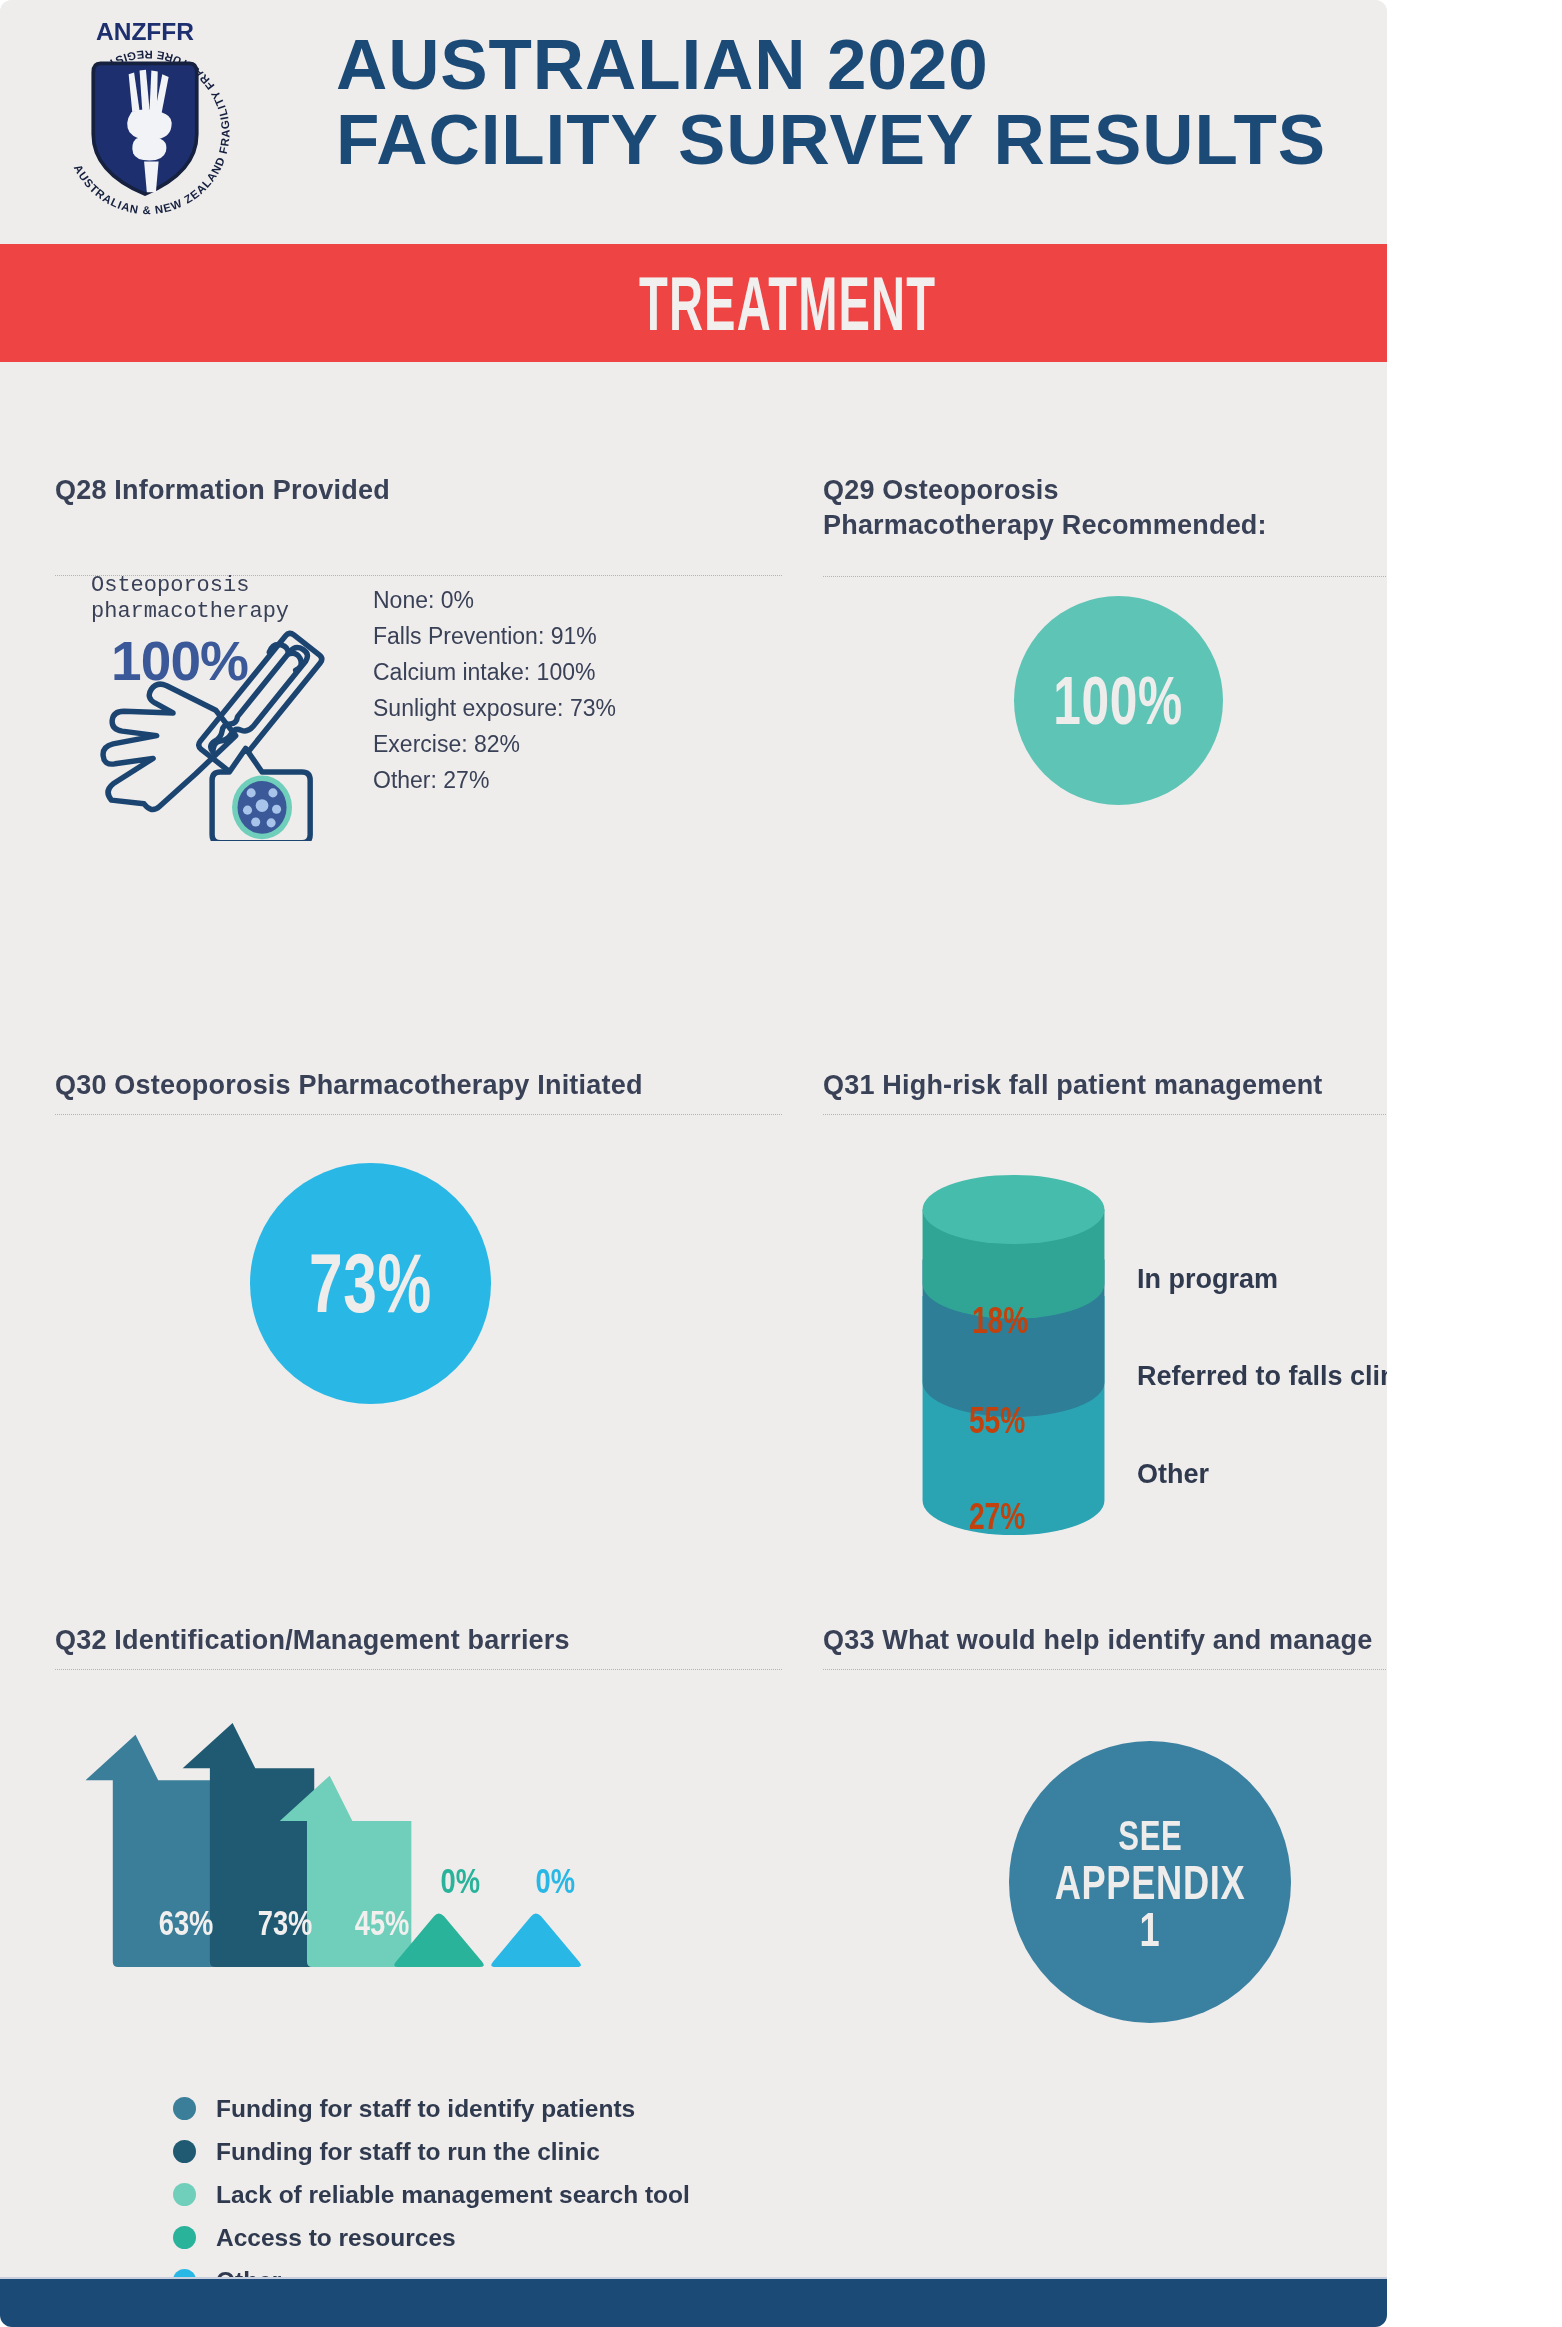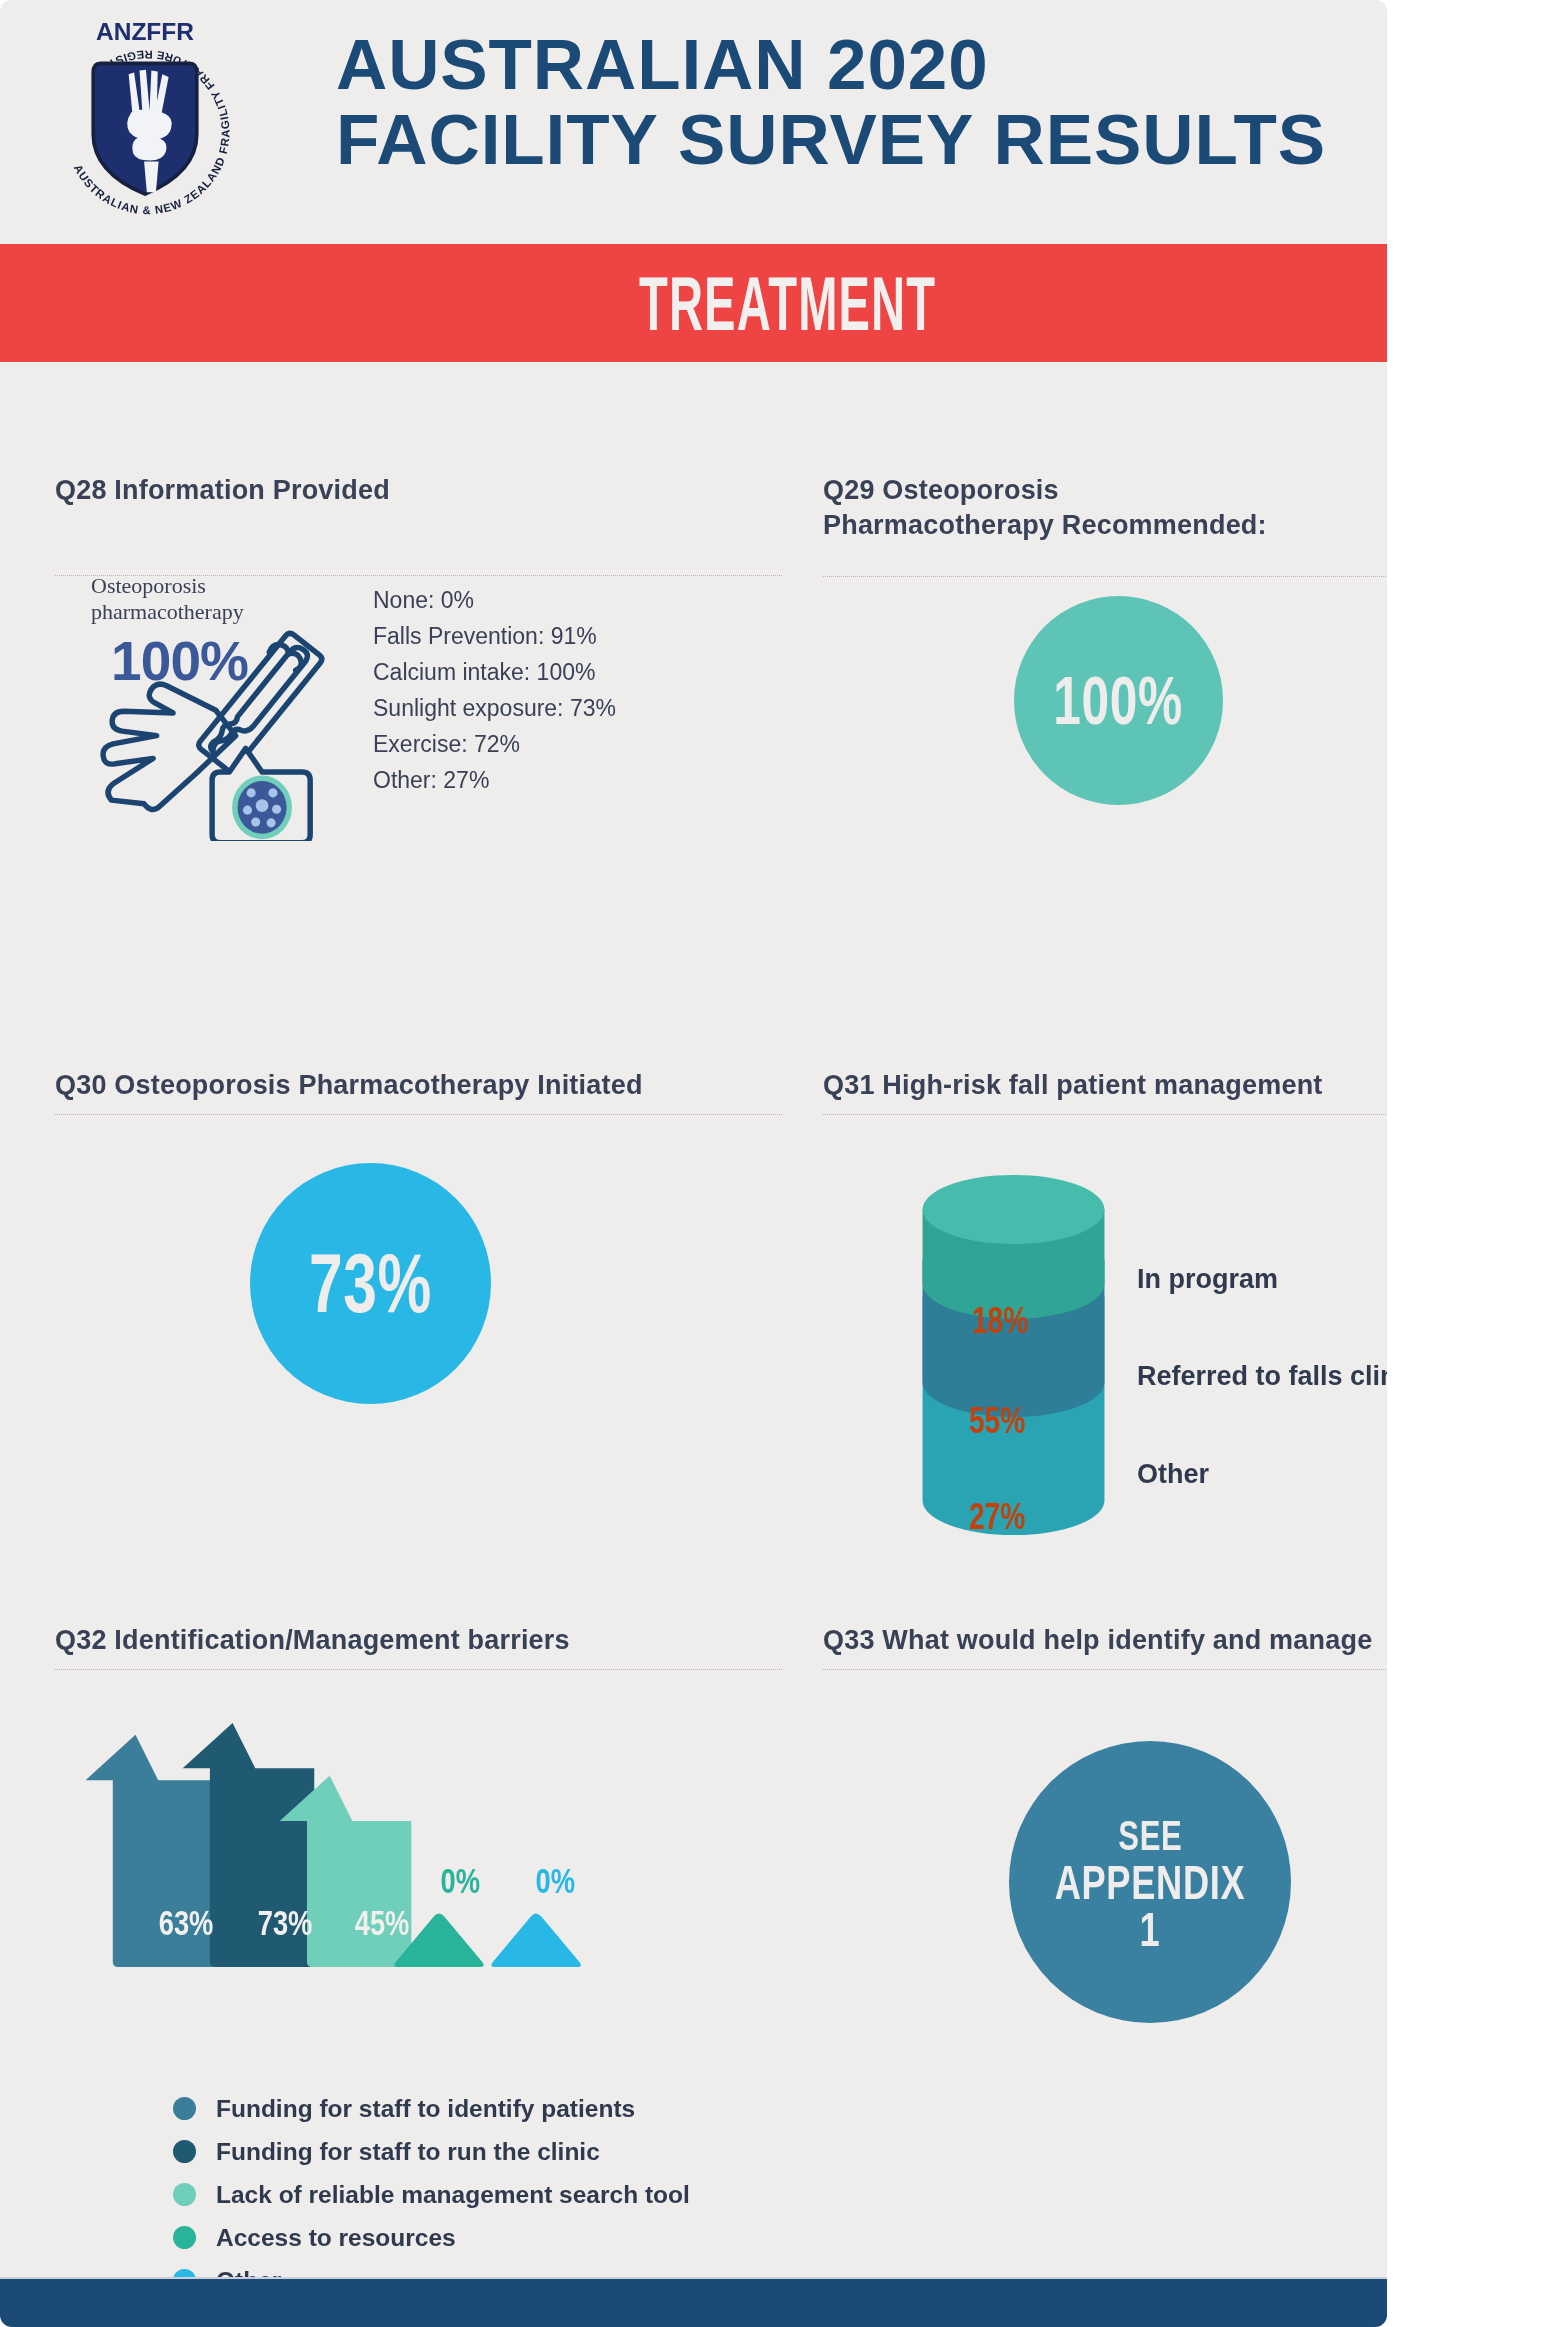--- a/index.html
+++ b/index.html
@@ -100,21 +100,21 @@
 
   
   #q28-body { position: absolute; left: 0; top: 100px; width: 746px; }
   #q28-icon-wrap {
     position: absolute; left: 36px; top: 0; width: 264px;
   }
   #q28-icon-label {
     color: #394157;
     font-size: 22px;
     line-height: 25.5px;
-    font-family: Liberation Serif, serif;
+    font-family: Liberation Mono, monospace;
   }
   #q28-big {
     position: absolute; left: 20px; top: 56px;
     color: #3b5998;
     font-weight: bold;
     font-size: 55px;
     letter-spacing: -0.9px;
     z-index: 3;
   }
   #q28-svg { position: absolute; left: 0px; top: 41px; }
@@ -290,21 +290,21 @@
             </g>
           </g>
         </svg>
       </div>
 
       <div id="q28-list">
         <div class="q28-item">None: 0%</div>
         <div class="q28-item">Falls Prevention: 91%</div>
         <div class="q28-item">Calcium intake: 100%</div>
         <div class="q28-item">Sunlight exposure: 73%</div>
-        <div class="q28-item">Exercise: 72%</div>
+        <div class="q28-item">Exercise: 82%</div>
         <div class="q28-item">Other: 27%</div>
       </div>
     </div>
   </div>
 
   <div class="panel col-right" style="top:473px;">
     <div class="q-title">
       <div>Q29 Osteoporosis</div>
       <div>Pharmacotherapy Recommended:</div>
     </div>

